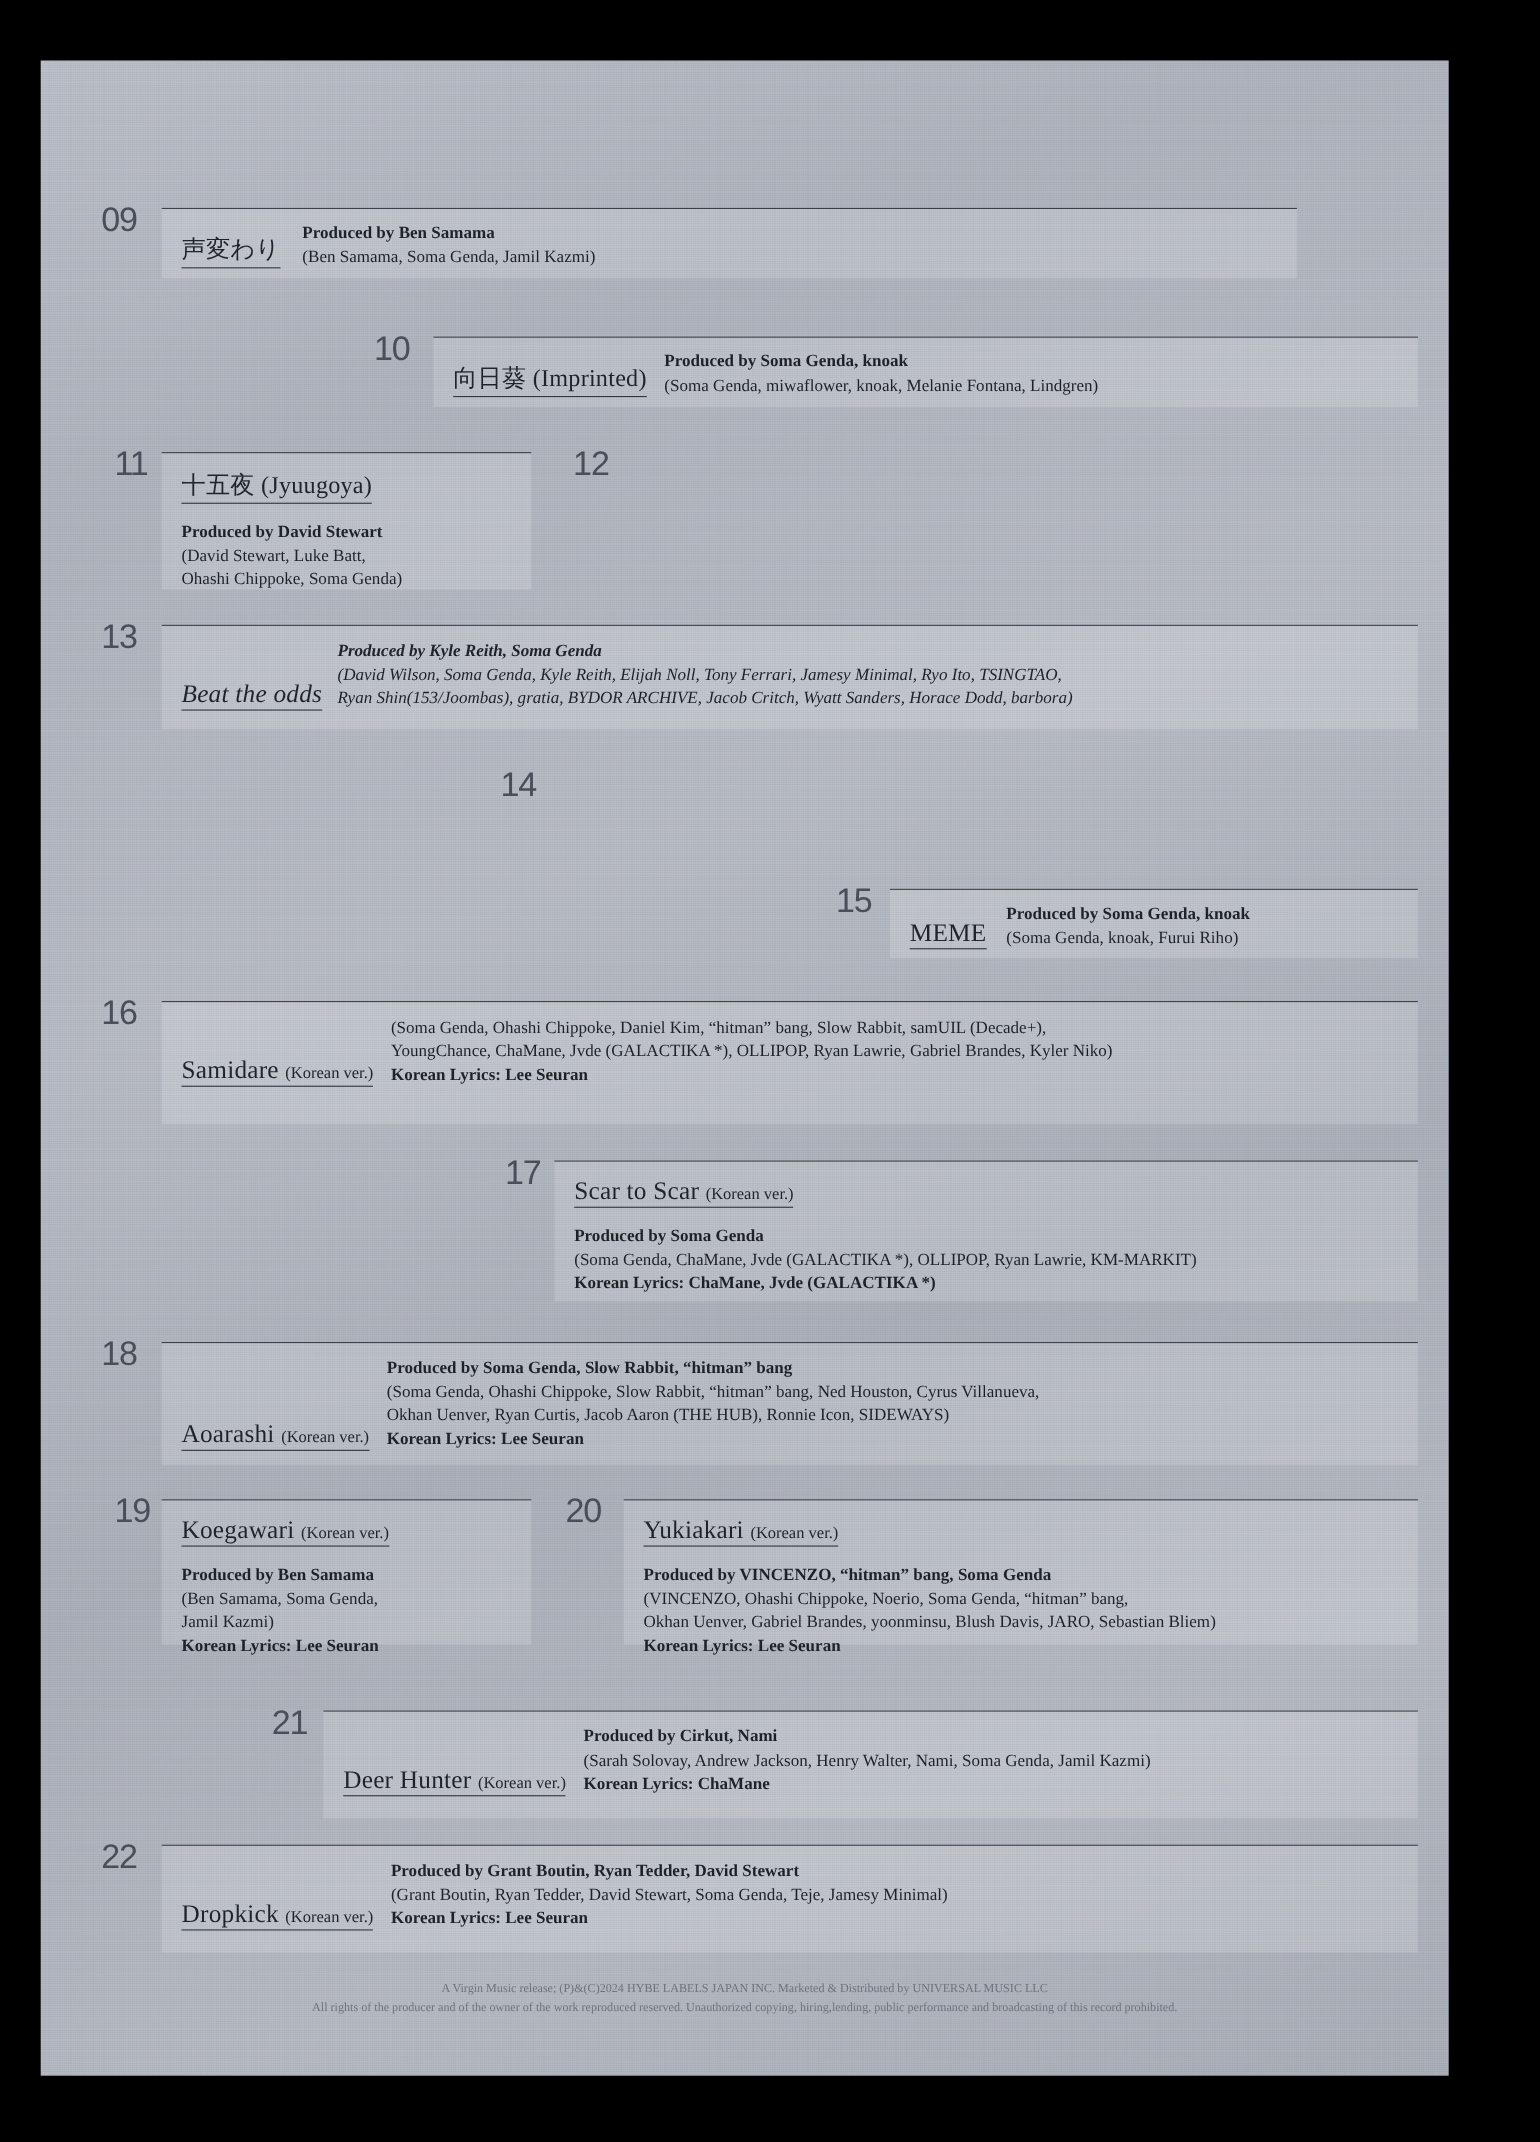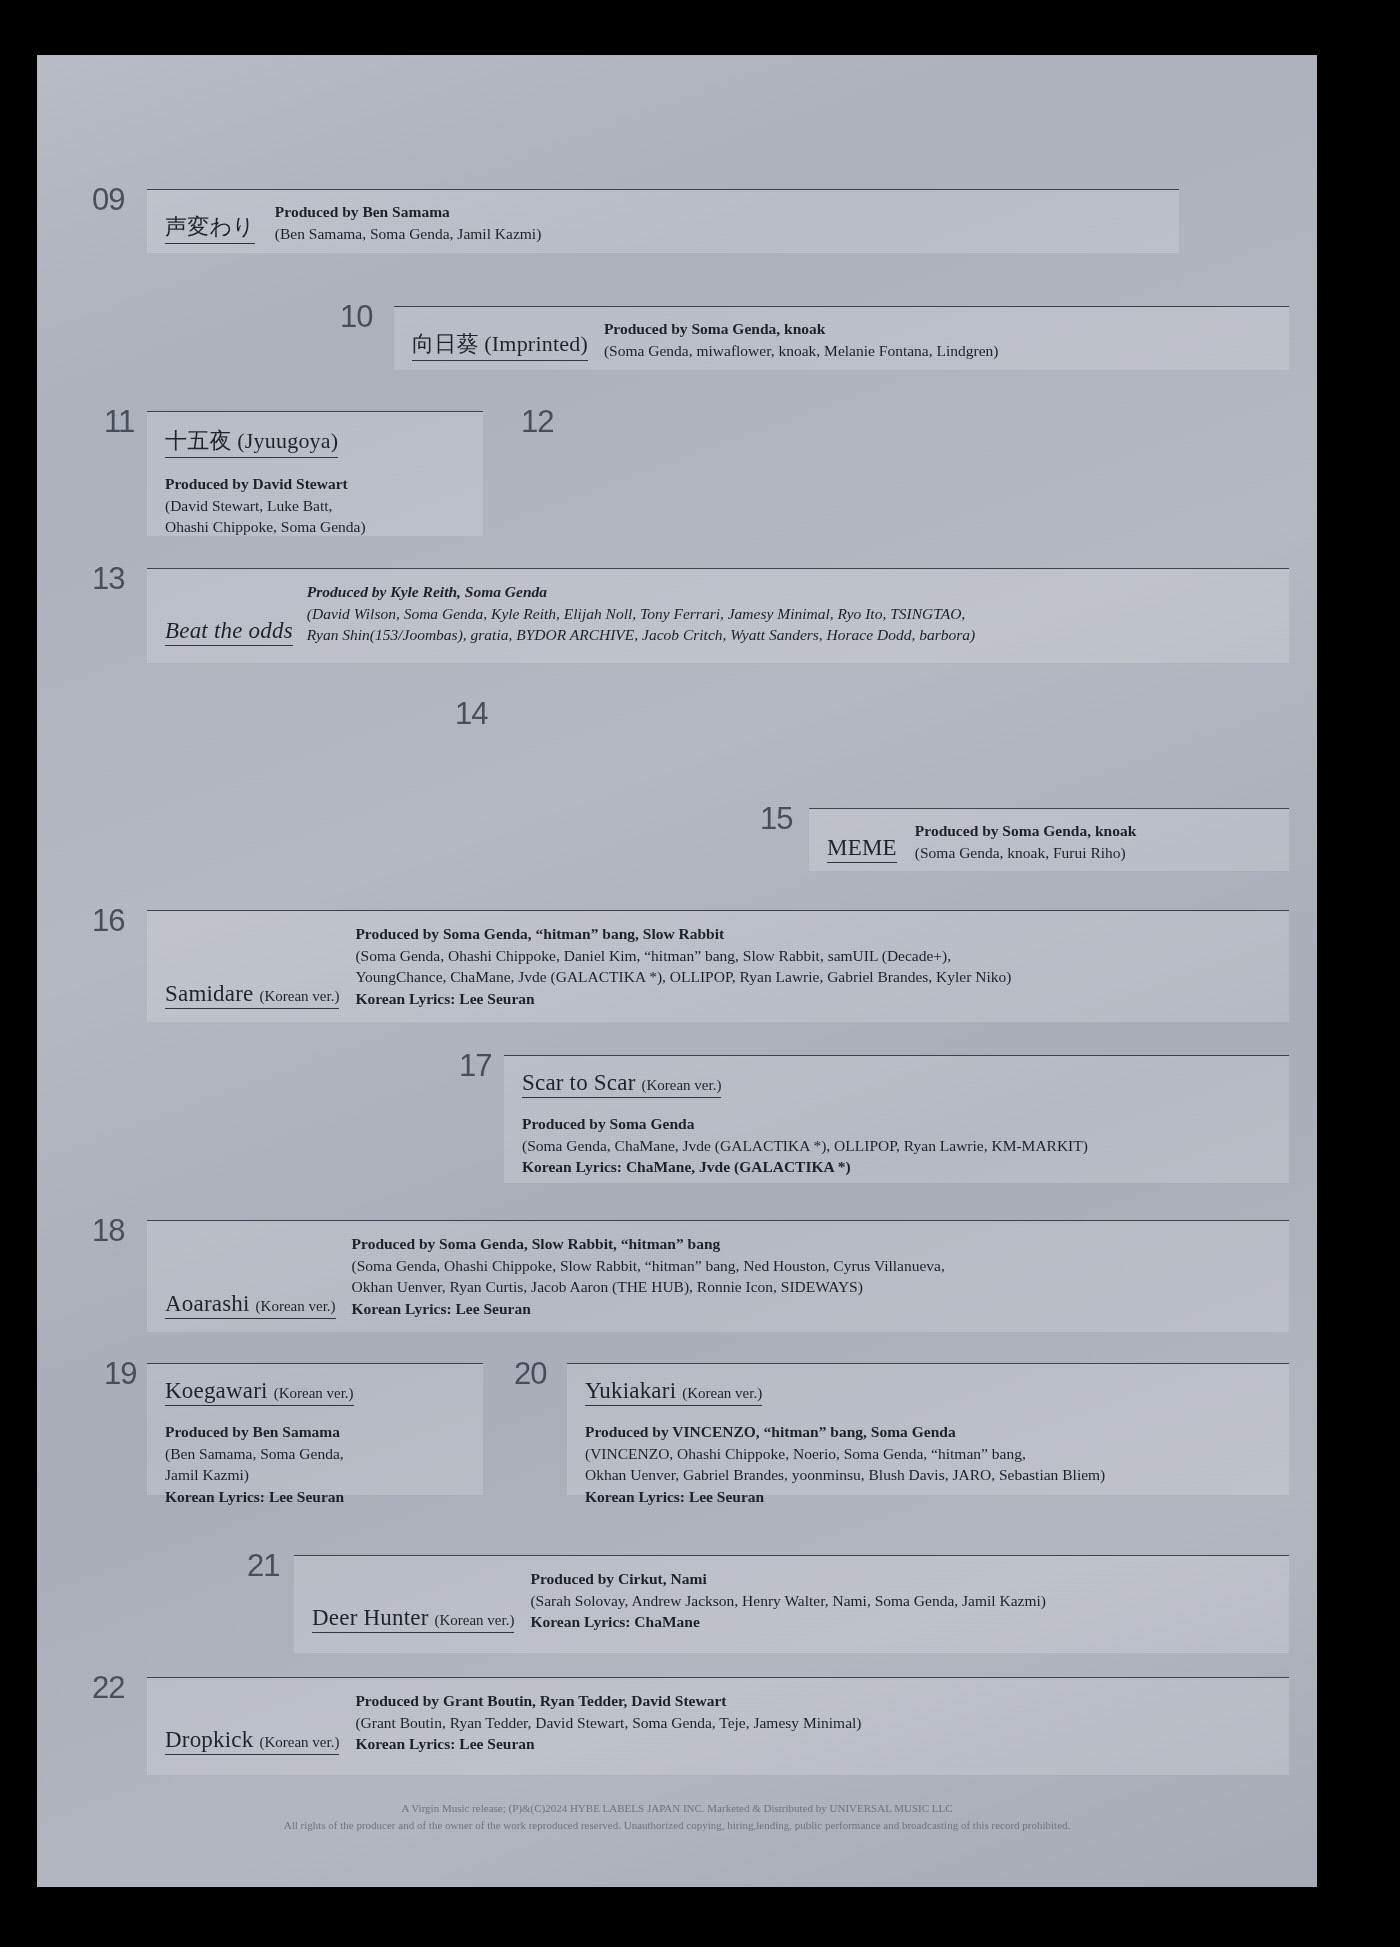--- a/index.html
+++ b/index.html
@@ -183,21 +183,20 @@
       </div>
     </div>
 
     <div class="num" style="left:55px; top:850px;">16</div>
     <div class="track" style="left:110px; top:855px; width:1142px; height:112px;">
       <div class="row-inline" style="padding:13px 0 0 18px;">
         <div>
           <span class="title"><span>Samidare</span> <span class="ver">(Korean ver.)</span></span>
         </div>
         <div class="block-credits" style="margin-left:12px;">
-          <div class="prod">Produced by Soma Genda, “hitman” bang, Slow Rabbit</div>
           <div class="writers" style="white-space:pre-line;">(Soma Genda, Ohashi Chippoke, Daniel Kim, “hitman” bang, Slow Rabbit, samUIL (Decade+),
 YoungChance, ChaMane, Jvde (GALACTIKA *), OLLIPOP, Ryan Lawrie, Gabriel Brandes, Kyler Niko)</div>
           <div class="klyrics">Korean Lyrics: Lee Seuran</div>
         </div>
       </div>
     </div>
 
     <div class="num" style="left:422px; top:995px;">17</div>
     <div class="track" style="left:467px; top:1000px; width:785px; height:128px;">
       <div style="padding:14px 0 0 18px;">

